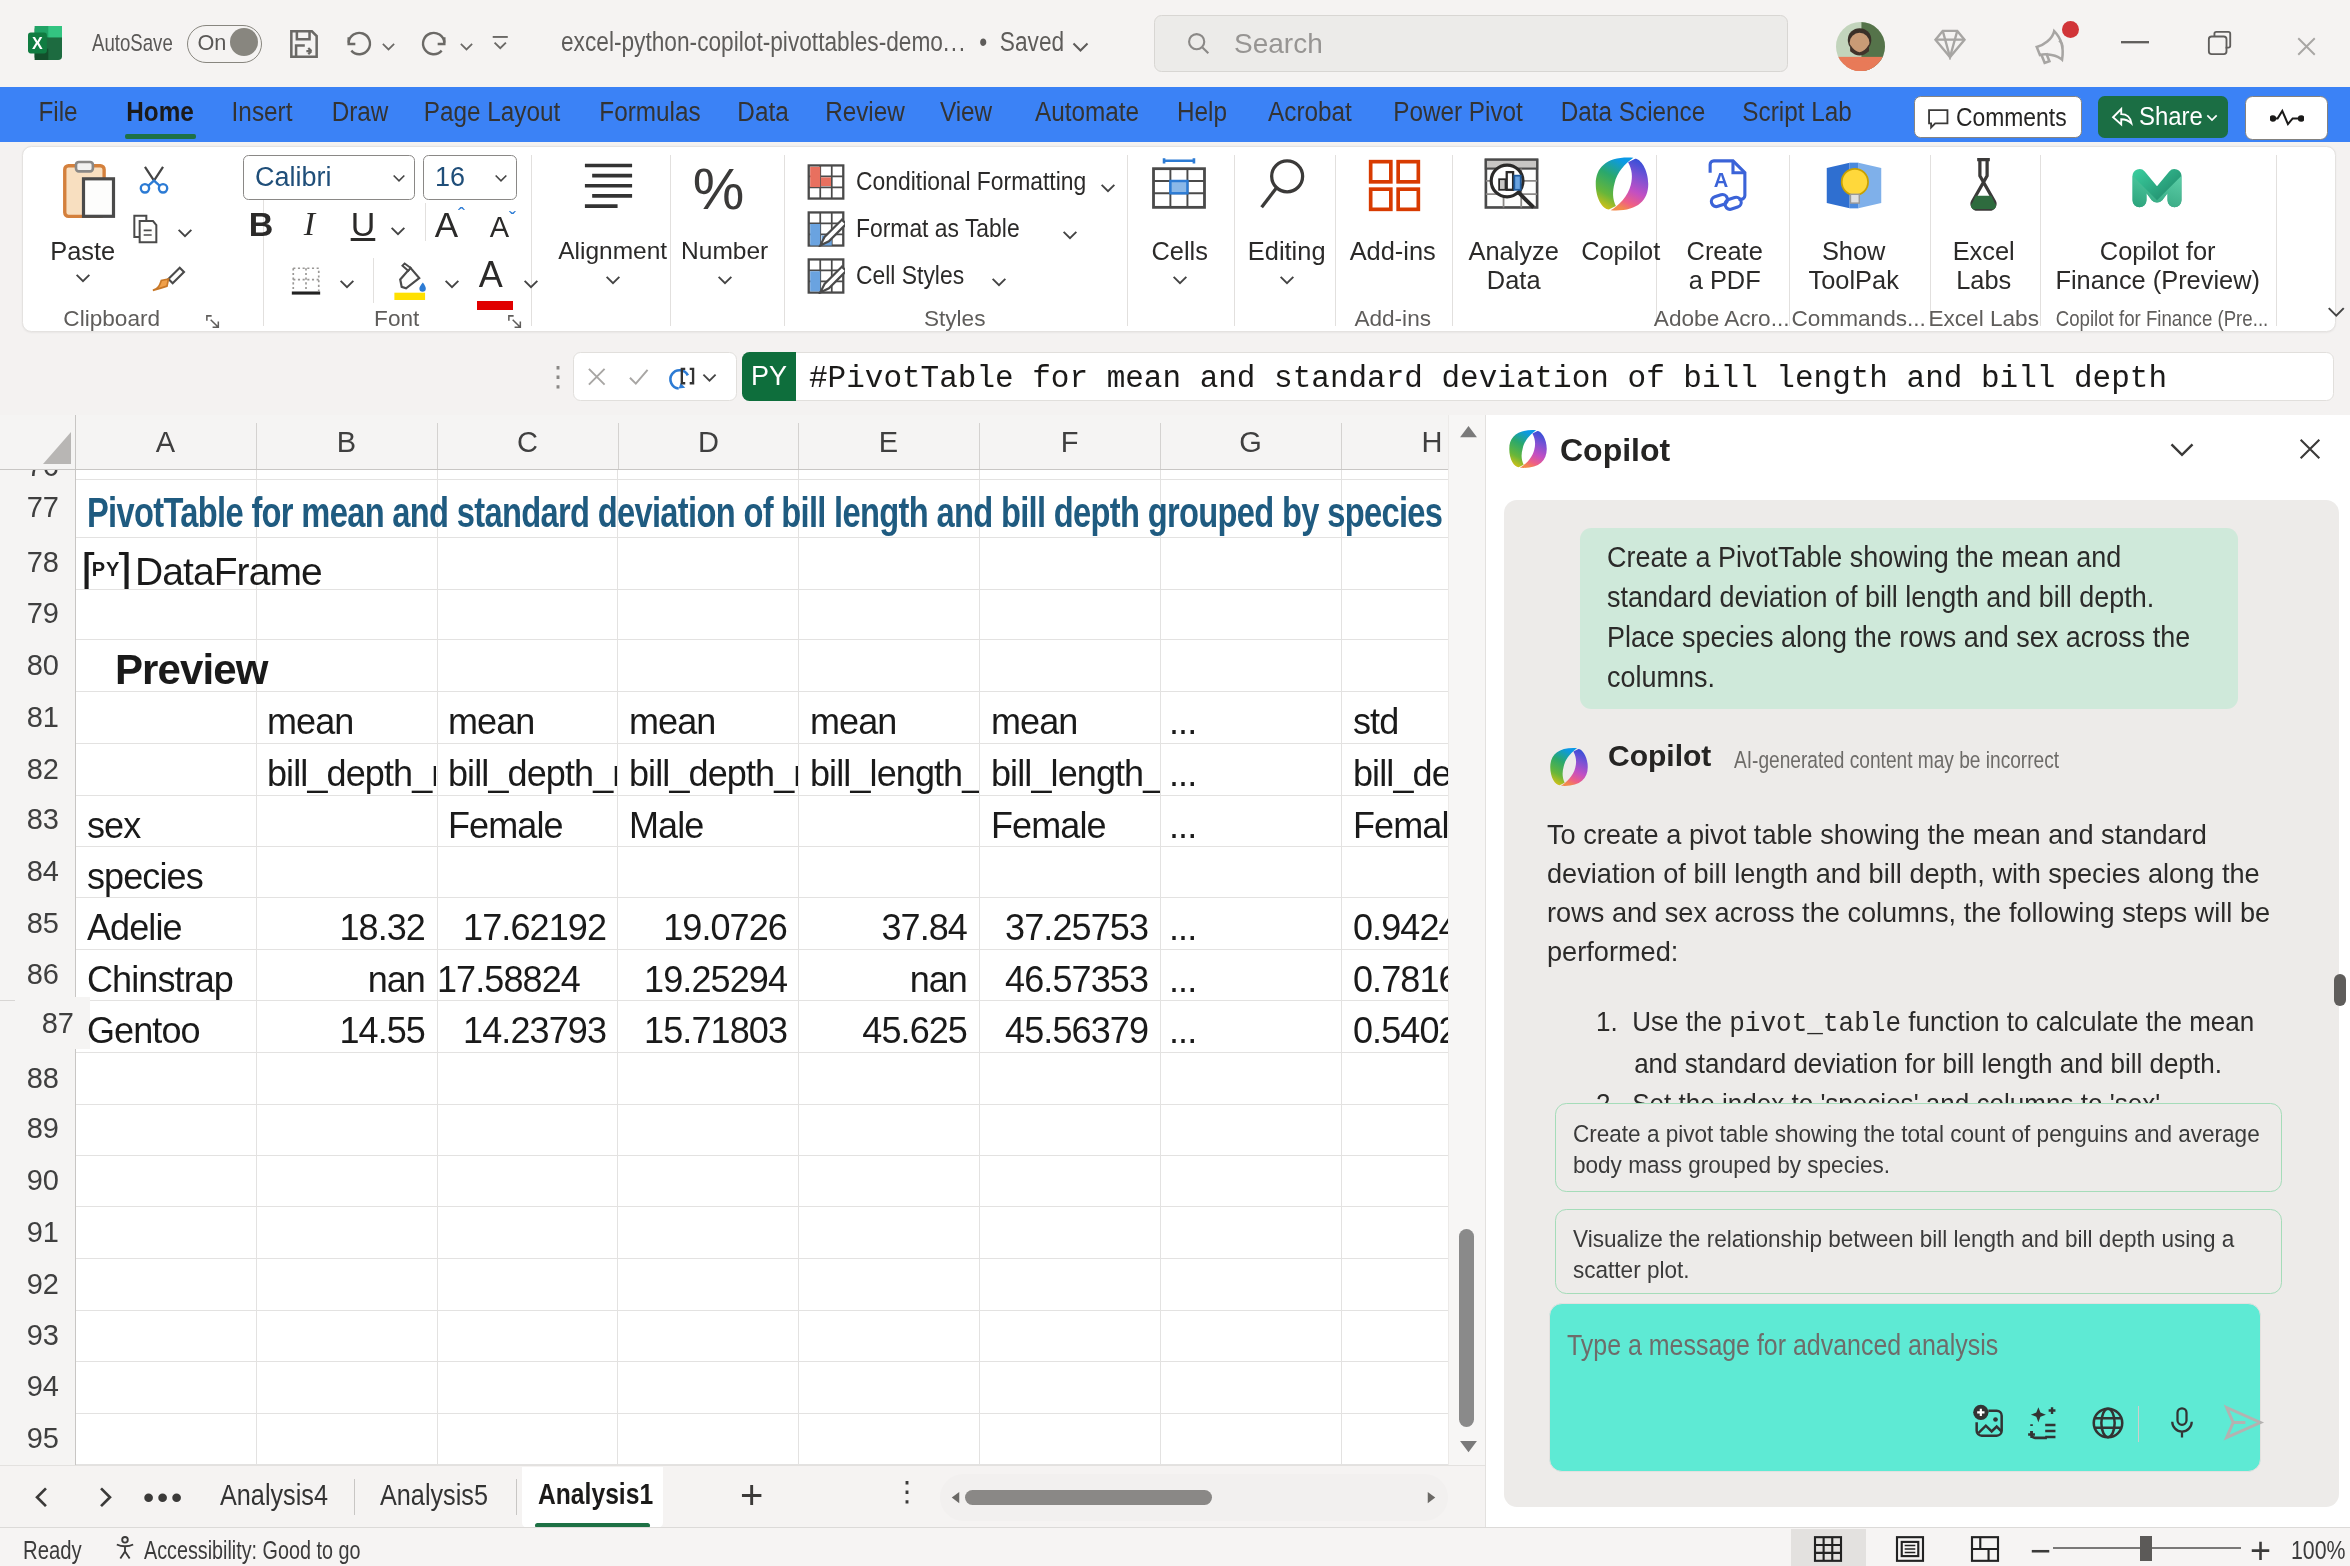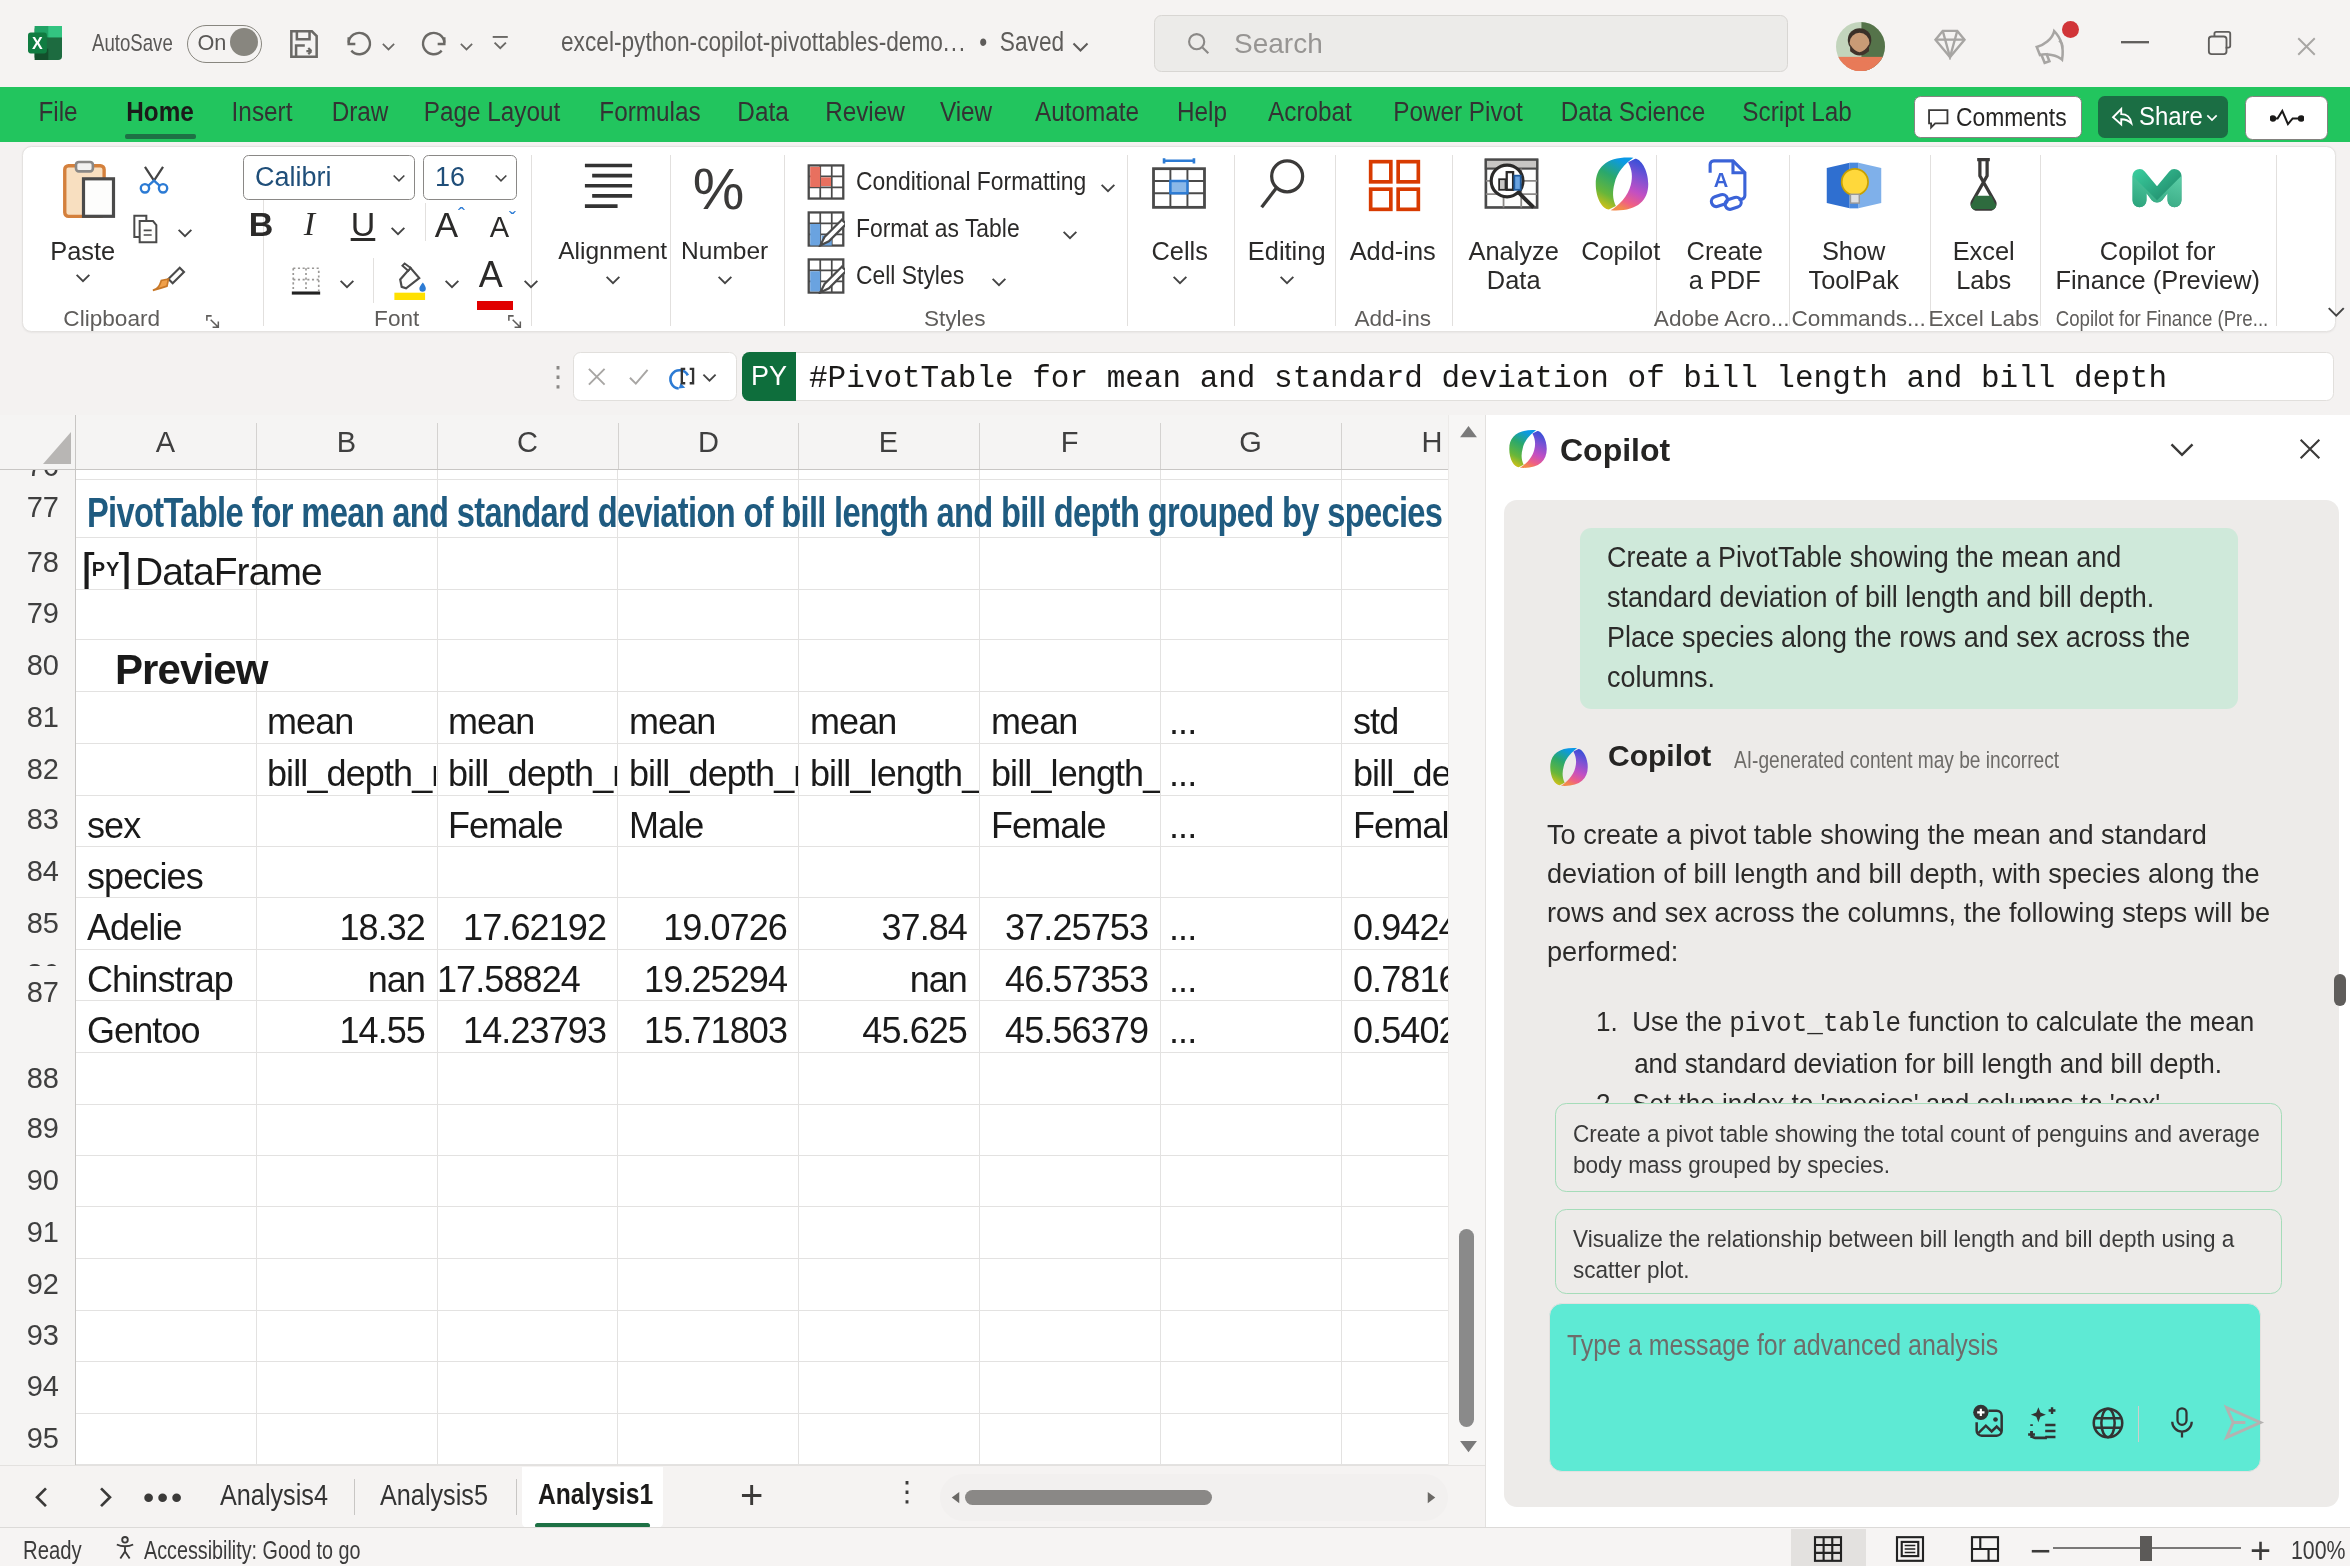--- a/index.html
+++ b/index.html
@@ -3,21 +3,21 @@
 <meta charset="utf-8">
 <style>
 * { margin:0; padding:0; box-sizing:border-box; }
 html,body { width:2350px; height:1567px; overflow:hidden; }
 body { font-family:"Liberation Sans", sans-serif; background:#f4f2f1; position:relative; color:#333; }
 .abs { position:absolute; }
 .nw { white-space:nowrap; }
 svg { display:block; }
 
 #titlebar { left:0; top:0; width:2350px; height:87px; background:#f5f3f2; }
-#tabrow { left:0; top:87px; width:2350px; height:55px; background:#22c55e; }
+#tabrow { left:0; top:87px; width:2350px; height:55px; background:#3b82f6; }
 .tab { position:absolute; top:0; height:55px; line-height:51px; font-size:27px; color:#333; transform:translateX(-50%) scaleX(.90); }
 
 #ribbon { left:21.7px; top:146px; width:2314px; height:186px; background:#fff; border:0.9px solid #e4e2e0; border-radius:9.4px; box-shadow:0 0.9px 1.9px rgba(0,0,0,.05); }
 .gsep { position:absolute; top:7.5px; height:171px; width:0.9px; background:#e2e0de; }
 .glabel { position:absolute; top:159px; height:24.5px; font-size:22.6px; color:#5f5d5b; transform:translateX(-50%); white-space:nowrap; }
 .launcher { position:absolute; top:166px; width:21px; height:21px; }
 .btnlabel { position:absolute; font-size:25.4px; color:#2b2a29; transform:translateX(-50%); white-space:nowrap; }
 .chev { position:absolute; width:19px; height:19px; transform:translateX(-50%); }
 
 #fbar { left:0; top:338px; width:2350px; height:77px; background:#f4f2f1; }
@@ -539,21 +539,21 @@
 <div class="rowhdr" style="top:328px;height:52px;line-height:52px;">82</div>
 <div class="gl" style="left:0;top:379px;width:75px;height:0.9px;background:#d8d6d4;"></div>
 <div class="rowhdr" style="top:379px;height:51px;line-height:51px;">83</div>
 <div class="gl" style="left:0;top:430px;width:75px;height:0.9px;background:#d8d6d4;"></div>
 <div class="rowhdr" style="top:430px;height:52px;line-height:52px;">84</div>
 <div class="gl" style="left:0;top:482px;width:75px;height:0.9px;background:#d8d6d4;"></div>
 <div class="rowhdr" style="top:482px;height:52px;line-height:52px;">85</div>
 <div class="gl" style="left:0;top:534px;width:75px;height:0.9px;background:#d8d6d4;"></div>
 <div class="rowhdr" style="top:534px;height:51px;line-height:51px;">86</div>
 <div class="gl" style="left:0;top:585px;width:75px;height:0.9px;background:#d8d6d4;"></div>
-<div class="rowhdr" style="top:551px;height:52px;line-height:52px;">87</div>
+<div class="rowhdr" style="top:582px;height:52px;line-height:52px;margin-left:15px;">87</div>
 <div class="gl" style="left:0;top:637px;width:75px;height:0.9px;background:#d8d6d4;"></div>
 <div class="rowhdr" style="top:637px;height:52px;line-height:52px;">88</div>
 <div class="gl" style="left:0;top:688px;width:75px;height:0.9px;background:#d8d6d4;"></div>
 <div class="rowhdr" style="top:688px;height:51px;line-height:51px;">89</div>
 <div class="gl" style="left:0;top:739px;width:75px;height:0.9px;background:#d8d6d4;"></div>
 <div class="rowhdr" style="top:739px;height:52px;line-height:52px;">90</div>
 <div class="gl" style="left:0;top:791px;width:75px;height:0.9px;background:#d8d6d4;"></div>
 <div class="rowhdr" style="top:791px;height:52px;line-height:52px;">91</div>
 <div class="gl" style="left:0;top:843px;width:75px;height:0.9px;background:#d8d6d4;"></div>
 <div class="rowhdr" style="top:843px;height:52px;line-height:52px;">92</div>

